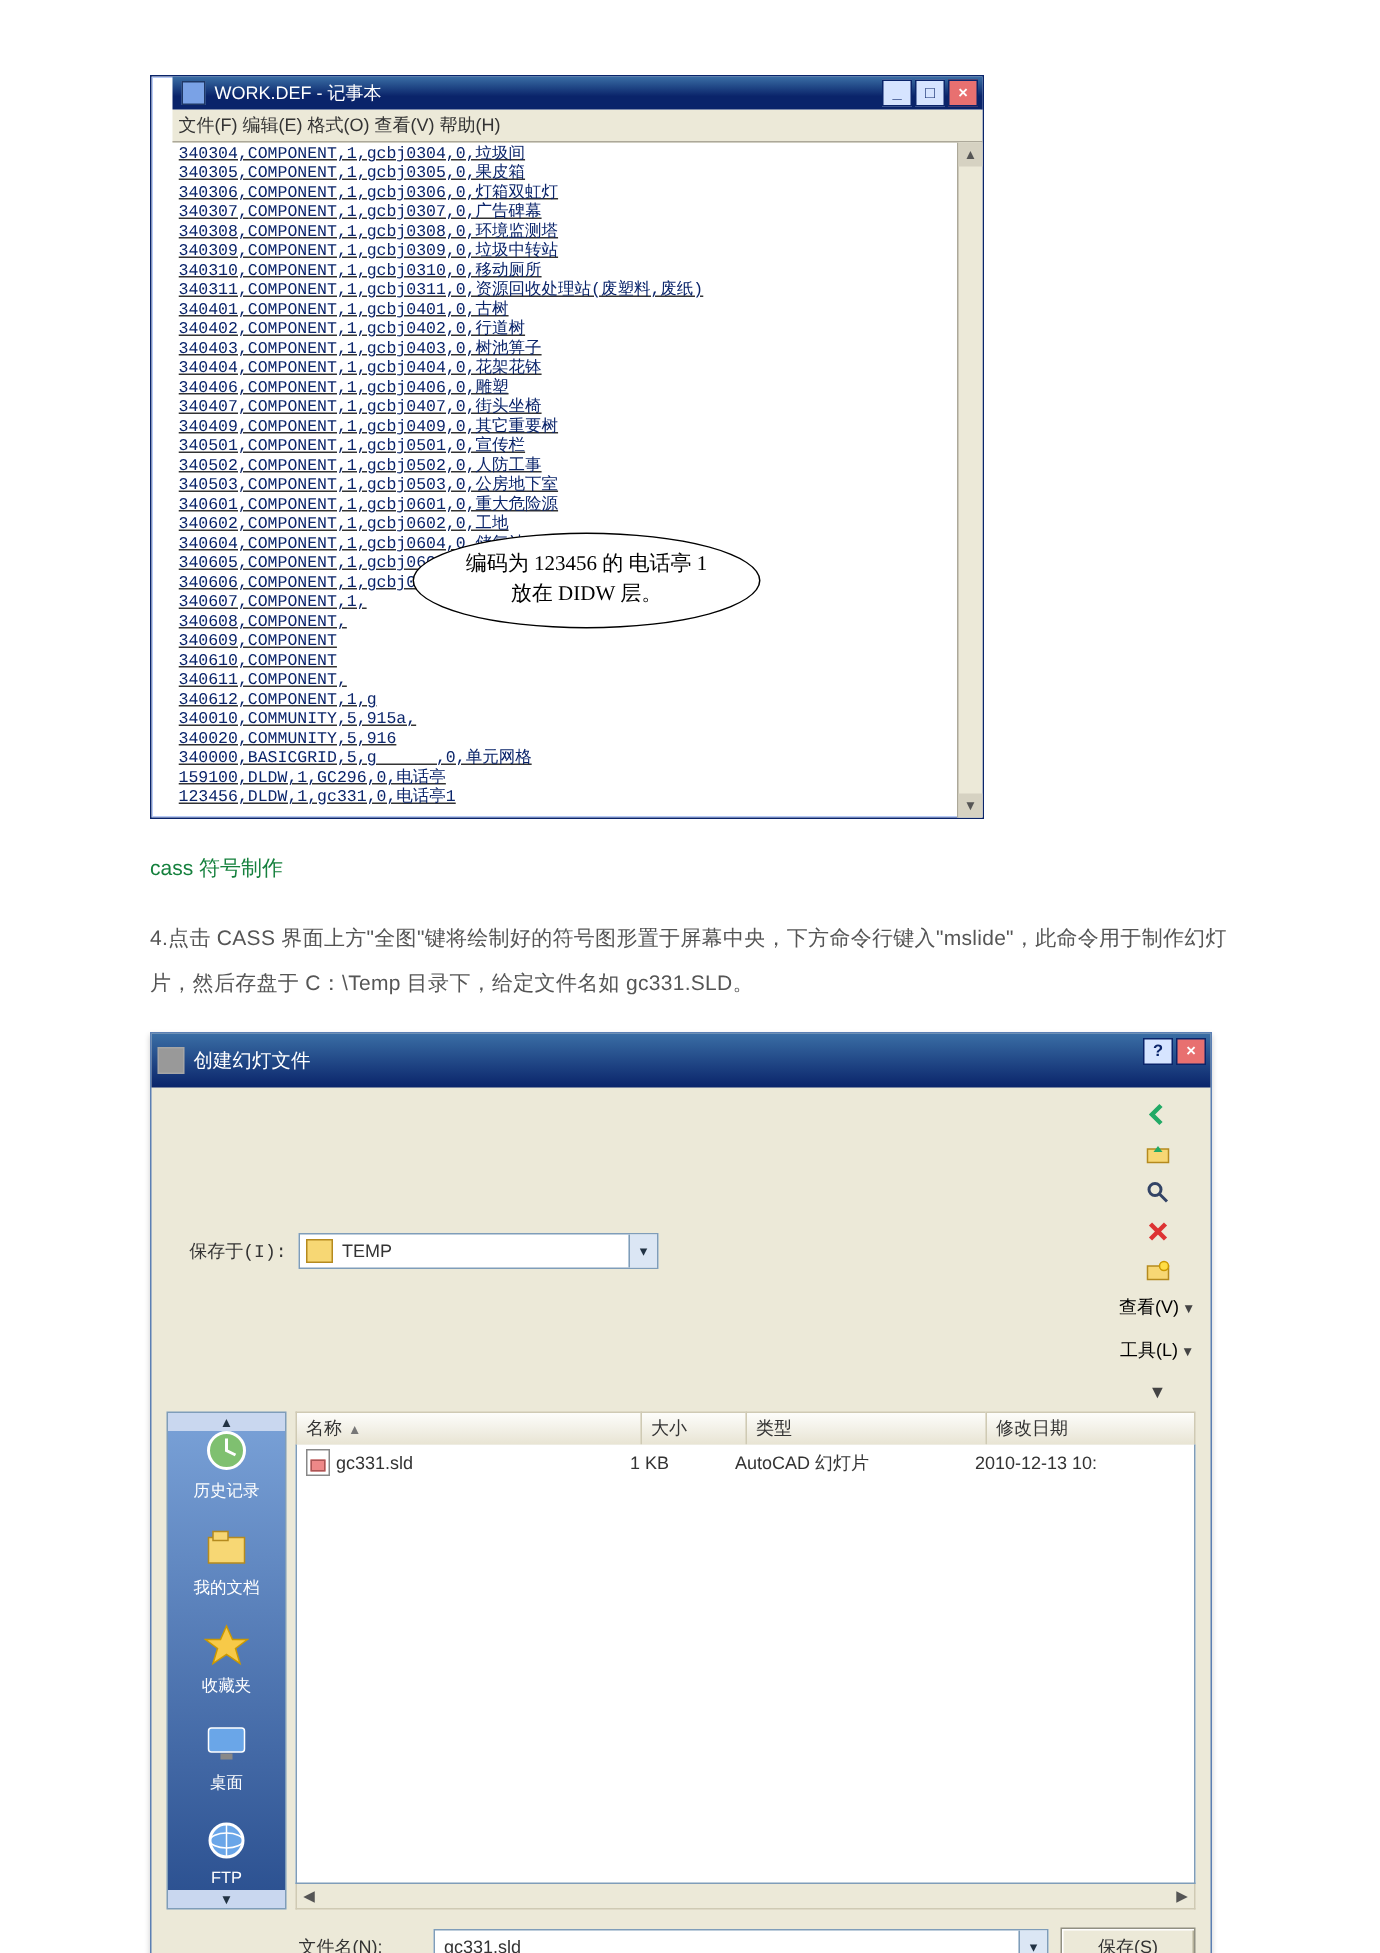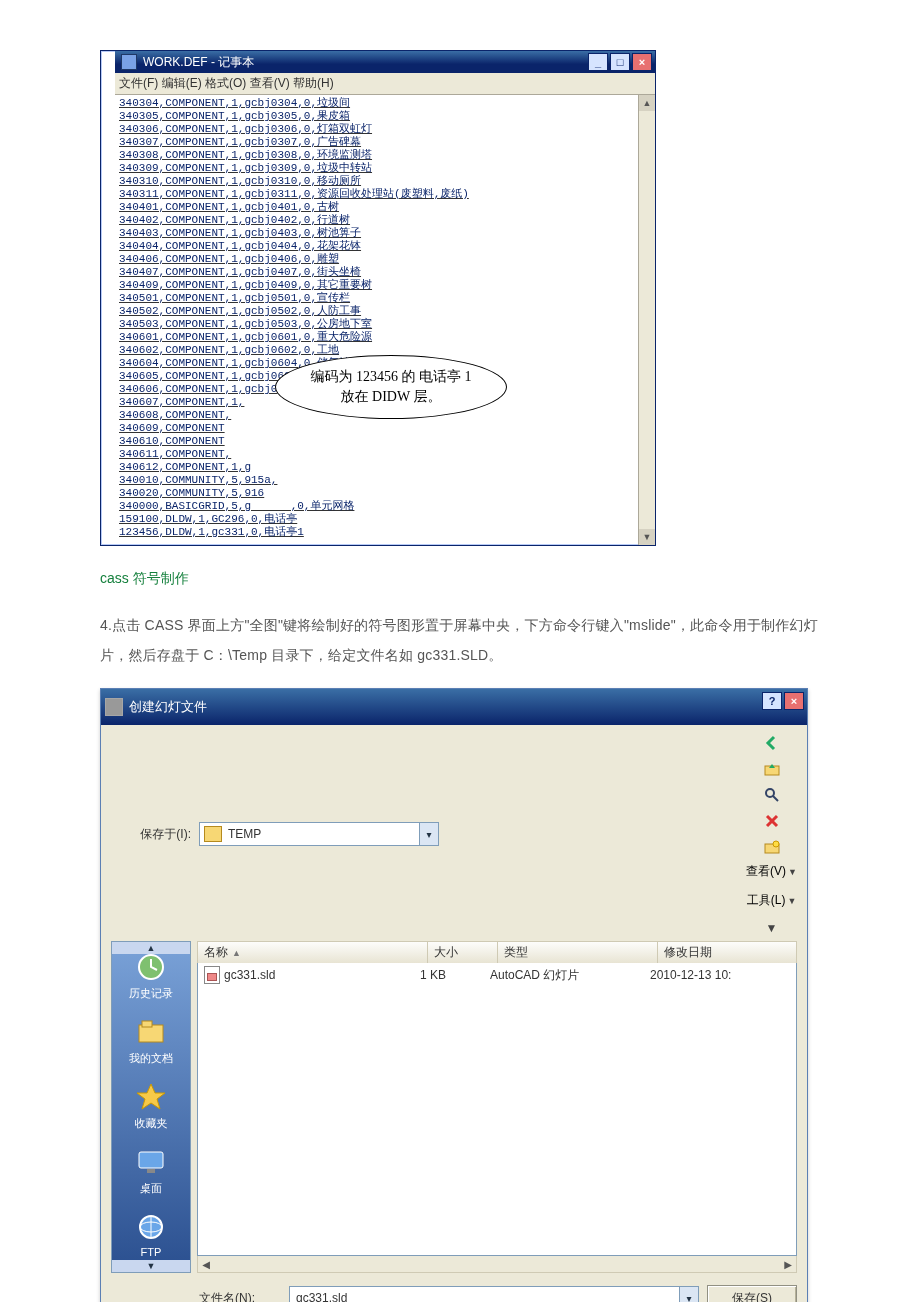--- a/index.html
+++ b/index.html
@@ -169,21 +169,21 @@
   .dlg-title .help-btn { background: #d6e4ff; color: #0a246a; }
   .dlg-title .close-btn { background: #e87070; color: #fff; }
 
   .dlg-toolbar {
     display: flex;
     align-items: center;
     padding: 8px 10px 6px 14px;
     gap: 8px;
     font-size: 12px;
   }
-  .dlg-toolbar .lbl { width: 76px; text-align: right; }
+  .dlg-toolbar .lbl { width: 76px; text-align: right; font-family: Liberation Mono, monospace; }
   .dlg-toolbar .combo {
     width: 230px;
     height: 22px;
     background: #fff;
     border: 1px solid #7f9db9;
     display: flex;
     align-items: center;
     padding: 0 4px;
     position: relative;
   }

